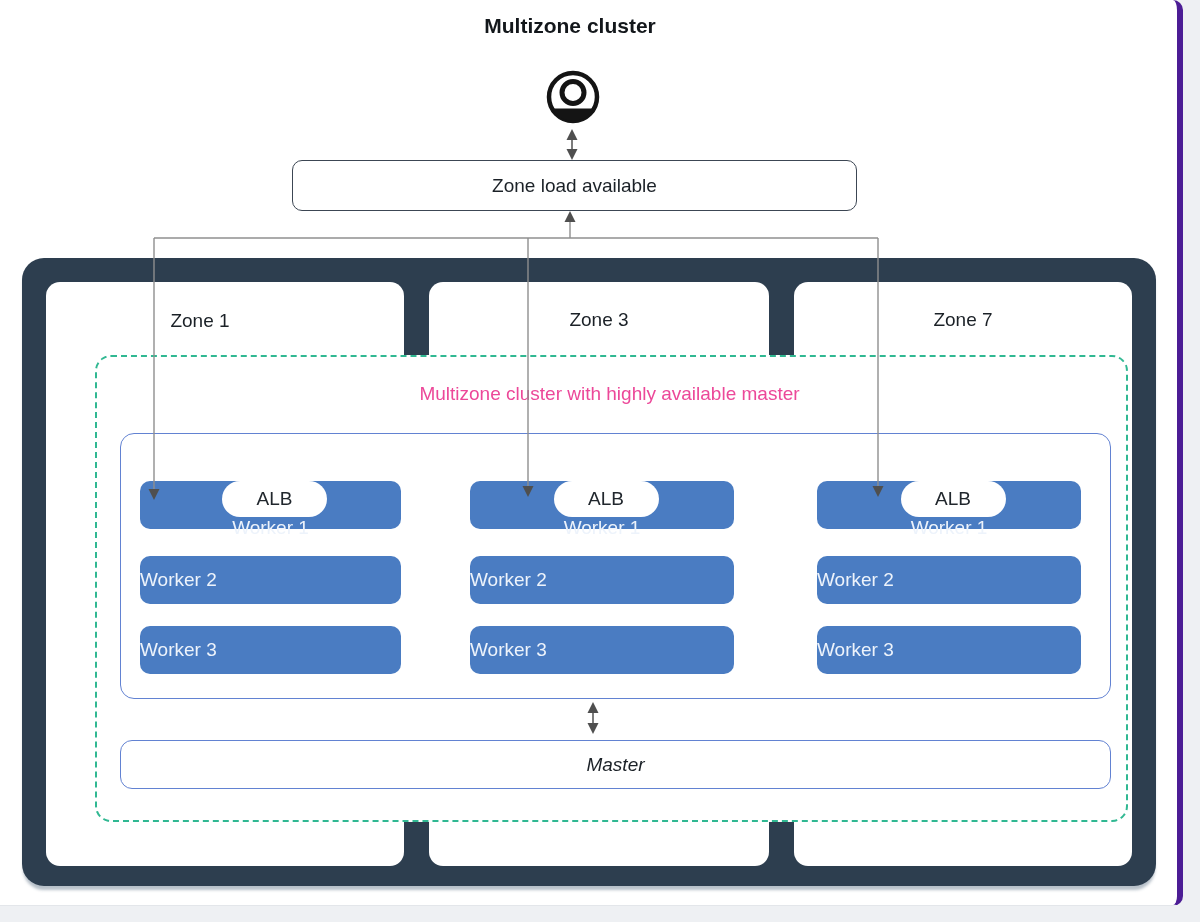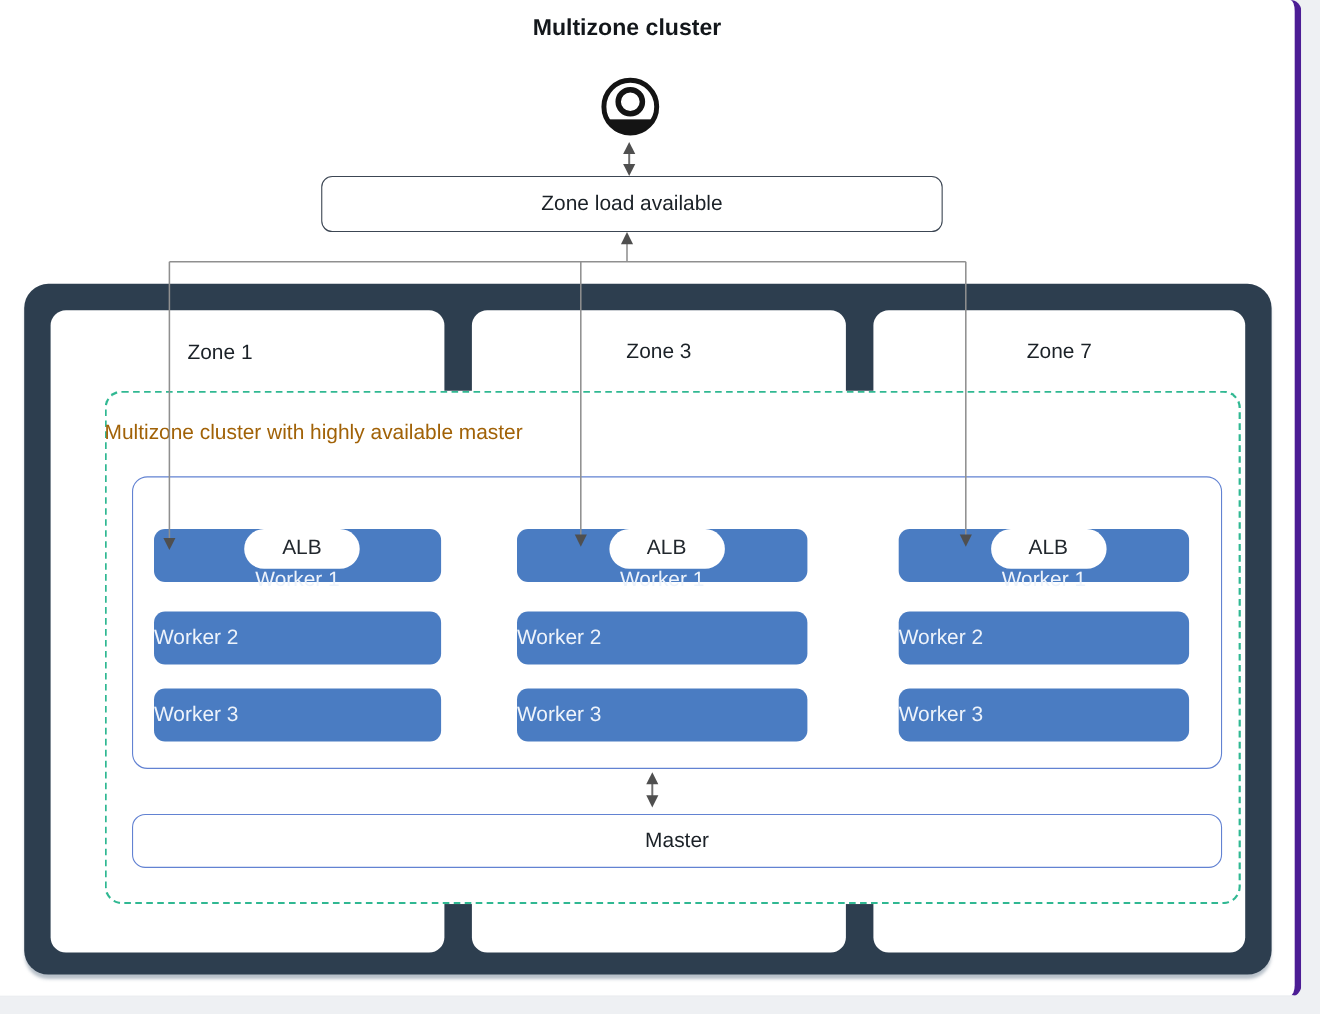--- a/index.html
+++ b/index.html
@@ -13,34 +13,34 @@
   .lb-box{left:292px;top:160px;width:563px;height:49px;background:#fff;border:1.5px solid #3c4653;
           border-radius:10px;display:flex;align-items:center;justify-content:center;
           font-size:19px;color:#1b2127;z-index:4;}
   .frame{left:22px;top:258px;width:1134px;height:628px;background:#2d3e4f;border-radius:22px;
          z-index:1;box-shadow:0 5px 3px -1px rgba(96,116,136,.45);}
   .zone{position:absolute;top:24px;height:584px;background:#ffffff;border-radius:14px;}
   .zone-label{margin-top:27px;text-align:center;font-size:19px;color:#1b2127;}
   .shift-left{transform:translateX(-25px);margin-top:28px;}
   .dashed-group{left:95px;top:355px;width:1029px;height:463px;background:#ffffff;
                 border:2px dashed #30b892;border-radius:16px;z-index:2;}
-  .group-label{left:95px;top:383px;width:1029px;font-size:19px;color:#a16207;z-index:3;}
+  .group-label{left:95px;top:383px;width:1029px;text-align:center;font-size:19px;color:#ec4899;z-index:3;}
   .pool{left:120px;top:433px;width:989px;height:264px;background:#fff;border:1.4px solid #6282d2;
         border-radius:14px;z-index:3;}
   .pool-label{left:120px;top:445px;width:989px;text-align:center;font-size:19px;color:#1b2127;z-index:3;}
   .wrow{position:absolute;height:48px;background:#4a7cc2;border-radius:10px;display:flex;
         align-items:center;justify-content:flex-start;font-size:19px;color:#edf3fb;z-index:3;}
   .alb-row{justify-content:flex-start;flex-direction:column;}
   .alb-pill{margin-left:8px;width:105px;height:36px;background:#ffffff;border-radius:18px;
             display:flex;align-items:center;justify-content:center;font-size:19px;color:#21272d;
             flex:0 0 auto;}
   .alb-rest{flex:1 1 auto;text-align:center;}
   .master{left:120px;top:740px;width:989px;height:47px;background:#fff;border:1.4px solid #6282d2;
           border-radius:12px;display:flex;align-items:center;justify-content:center;
-          font-size:19px;color:#1b2127;z-index:3;}
+          font-size:19px;color:#1b2127;z-index:3;font-style:italic;}
   .connectors{left:0;top:0;width:1178px;height:906px;z-index:10;pointer-events:none;}
   .user-icon-wrap{left:545px;top:68px;width:56px;height:58px;z-index:4;}
 </style>
 </head>
 <body>
 
 <div class="stage">
   <div class="card">
 
     <div class="abs page-title">Multizone cluster</div>

